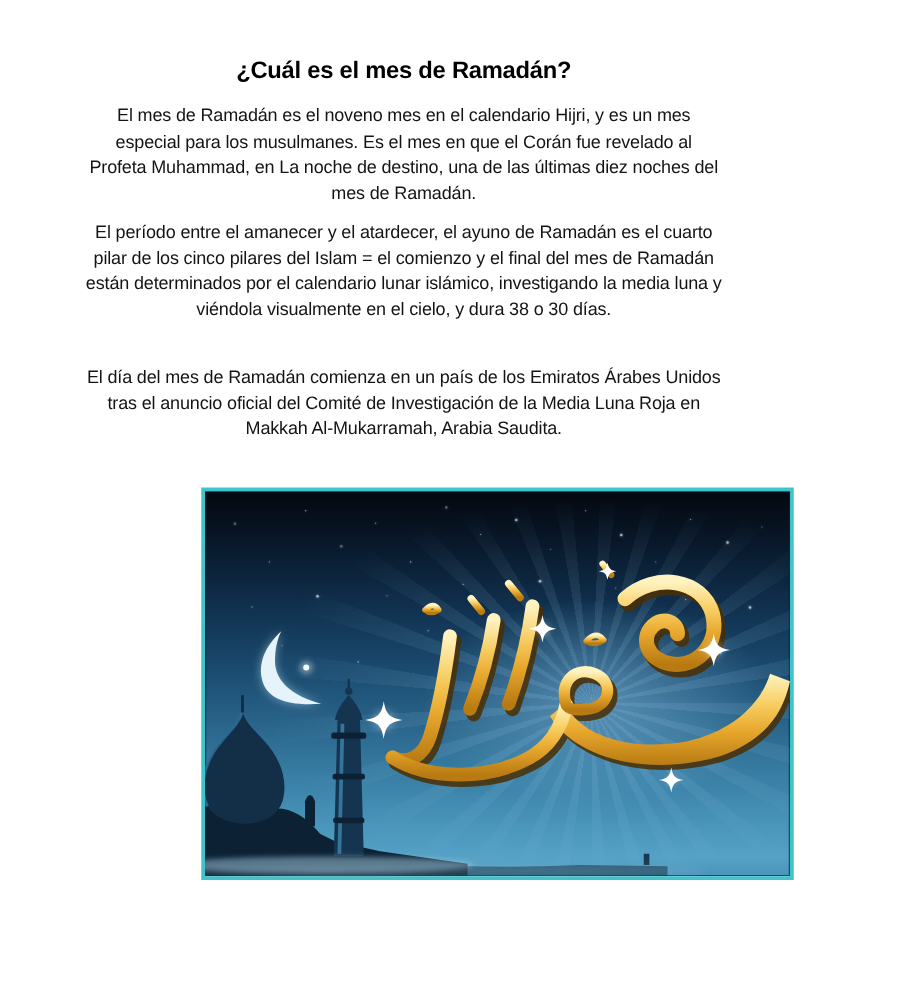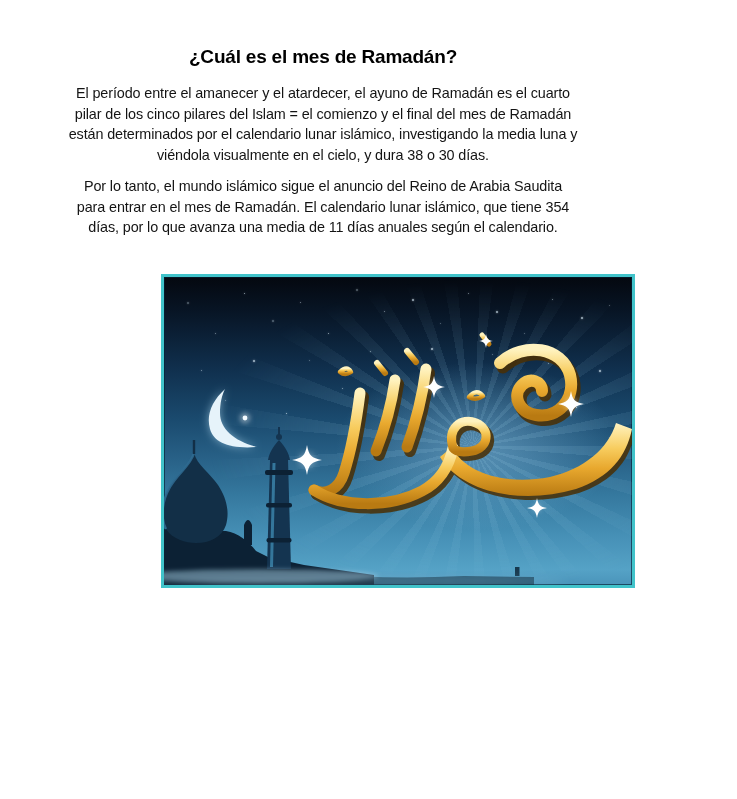--- a/index.html
+++ b/index.html
@@ -50,22 +50,23 @@
   .art{position:absolute;inset:0;width:100%;height:100%;}
 </style>
 </head>
 <body>
 
 <div class="page">
 
   <h1 class="doc-title">¿Cuál es el mes de Ramadán?</h1>
 
   <div class="doc-text">
+    <p>El mes de Ramadán es el noveno mes en el calendario Hijri, y es un mes especial para los musulmanes. Es el mes en que el Corán fue revelado al Profeta Muhammad, en La noche de destino, una de las últimas diez noches del mes de Ramadán.</p>
     <p>El período entre el amanecer y el atardecer, el ayuno de Ramadán es el cuarto pilar de los cinco pilares del Islam = el comienzo y el final del mes de Ramadán están determinados por el calendario lunar islámico, investigando la media luna y viéndola visualmente en el cielo, y dura 38 o 30 días.</p>
-    <p>Por lo tanto, el mundo islámico sigue el anuncio del Reino de Arabia Saudita para entrar en el mes de Ramadán. El calendario lunar islámico, que tiene 354 días, por lo que avanza una media de 11 días anuales según el calendario.</p>
+    <p class="gap-before">El día del mes de Ramadán comienza en un país de los Emiratos Árabes Unidos tras el anuncio oficial del Comité de Investigación de la Media Luna Roja en Makkah Al-Mukarramah, Arabia Saudita.</p>
   </div>
 
   <figure class="eid-card" title="عيد مبارك">
     <div class="layer glow"></div>
     <div class="layer rays"></div>
     <div class="layer" id="star-field">
         <span class="star" style="left: 5%; top: 8%; width: 2px; height: 2px; opacity: 0.35;"></span>
         <span class="star" style="left: 11%; top: 18%; width: 1px; height: 1px; opacity: 0.52;"></span>
         <span class="star" style="left: 17%; top: 5%; width: 1px; height: 1px; opacity: 0.69;"></span>
         <span class="star" style="left: 23%; top: 14%; width: 2px; height: 2px; opacity: 0.36;"></span>

